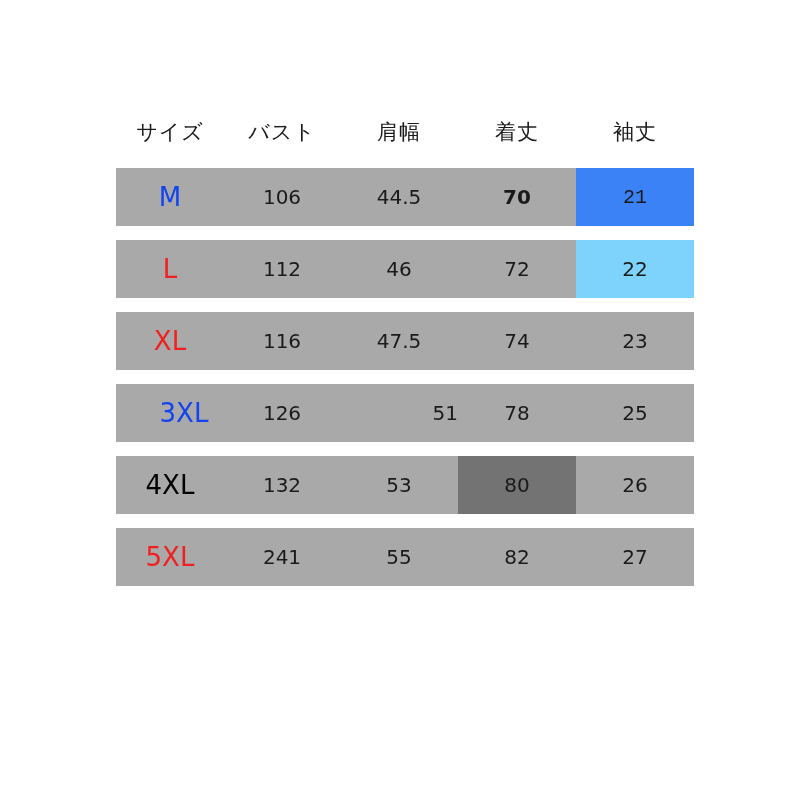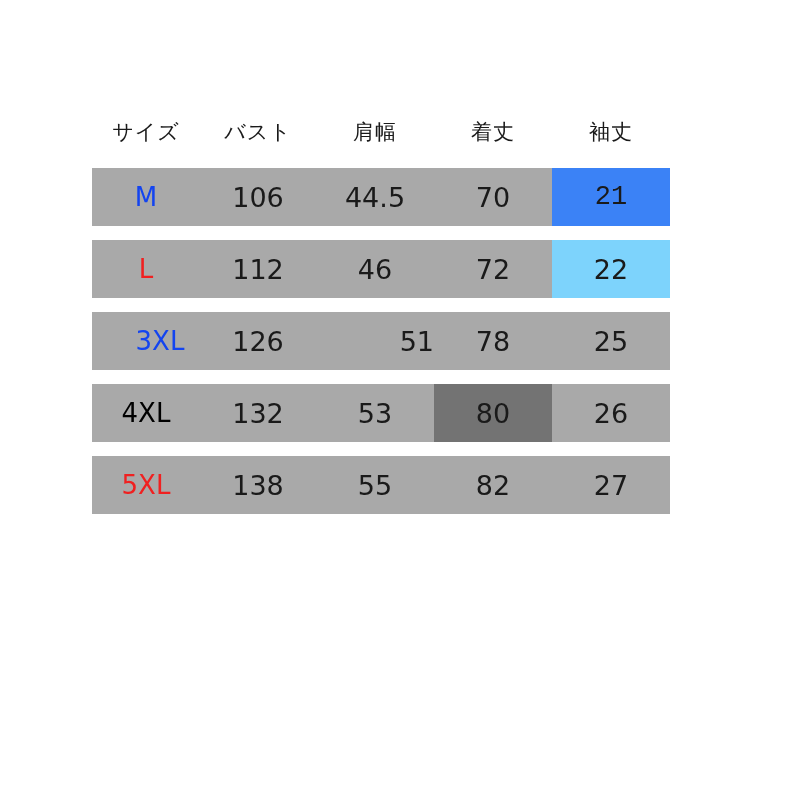--- a/index.html
+++ b/index.html
@@ -9,21 +9,21 @@
   body {
     width: 800px;
     height: 800px;
     background: #ffffff;
     font-family: "DejaVu Sans", "Liberation Sans", sans-serif;
     overflow: hidden;
   }
 
   .size-chart {
     position: absolute;
-    left: 92px;
+    left: 116px;
     top: 104px;
     width: 578px;
   }
 
   .chart-table {
     border-collapse: separate;
     border-spacing: 0 14px;
     width: 578px;
     table-layout: fixed;
   }
@@ -36,21 +36,21 @@
     text-align: center;
     background: transparent;
     letter-spacing: 1px;
   }
 
   .chart-table td {
     background: #a9a9a9;
     height: 58px;
     text-align: center;
     vertical-align: middle;
-    font-size: 27px;
+    font-size: 20px;
     color: #1a1a1a;
     padding: 0;
   }
 
   .chart-table td.size-cell {
     font-size: 26px;
   }
 
   
   .col-size  { width: 108px; }
@@ -81,46 +81,53 @@
         <th>肩幅</th>
         <th>着丈</th>
         <th>袖丈</th>
       </tr>
     </thead>
     <tbody>
       <tr>
         <td class="size-cell size-blue" style="color: rgb(19, 68, 240); background: rgb(169, 169, 169);">M</td>
         <td style="background: rgb(169, 169, 169);">106</td>
         <td style="background: rgb(169, 169, 169); margin-top: 31px;">44.5</td>
-        <td style="background: rgb(169, 169, 169);">70</td>
+        <td style="background: rgb(169, 169, 169); font-weight: bold;">70</td>
         <td style="background: #3b82f6; font-family: Liberation Mono, monospace;">21</td>
       </tr>
       <tr>
         <td class="size-cell size-red" style="color: rgb(240, 32, 32); background: rgb(169, 169, 169);">L</td>
         <td style="background: rgb(169, 169, 169);">112</td>
         <td style="background: rgb(169, 169, 169);">46</td>
         <td style="background: rgb(169, 169, 169);">72</td>
         <td style="background: #7dd3fc;">22</td>
+      </tr>
+      <tr>
+        <td class="size-cell size-red" style="color: rgb(240, 32, 32); background: rgb(169, 169, 169);">XL</td>
+        <td style="background: rgb(169, 169, 169);">116</td>
+        <td style="background: rgb(169, 169, 169);">47.5</td>
+        <td style="background: rgb(169, 169, 169);">74</td>
+        <td style="background: rgb(169, 169, 169);">23</td>
       </tr>
       <tr>
         <td class="size-cell size-blue" style="color: rgb(19, 68, 240); background: rgb(169, 169, 169); padding-left: 28px;">3XL</td>
         <td style="background: rgb(169, 169, 169);">126</td>
         <td style="background: rgb(169, 169, 169); text-align: right;">51</td>
         <td style="background: rgb(169, 169, 169);">78</td>
         <td style="background: rgb(169, 169, 169);">25</td>
       </tr>
       <tr>
         <td class="size-cell size-red" style="color: #000000; background: rgb(169, 169, 169);">4XL</td>
         <td style="background: rgb(169, 169, 169);">132</td>
         <td style="background: rgb(169, 169, 169);">53</td>
         <td style="background: #737373;">80</td>
         <td style="background: rgb(169, 169, 169);">26</td>
       </tr>
       <tr>
         <td class="size-cell size-red" style="color: rgb(240, 32, 32); background: rgb(169, 169, 169);">5XL</td>
-        <td style="background: rgb(169, 169, 169);">138</td>
+        <td style="background: rgb(169, 169, 169);">241</td>
         <td style="background: rgb(169, 169, 169);">55</td>
         <td style="background: rgb(169, 169, 169);">82</td>
         <td style="background: rgb(169, 169, 169);">27</td>
       </tr>
     </tbody>
   </table>
 </div>
 
 </body></html>

